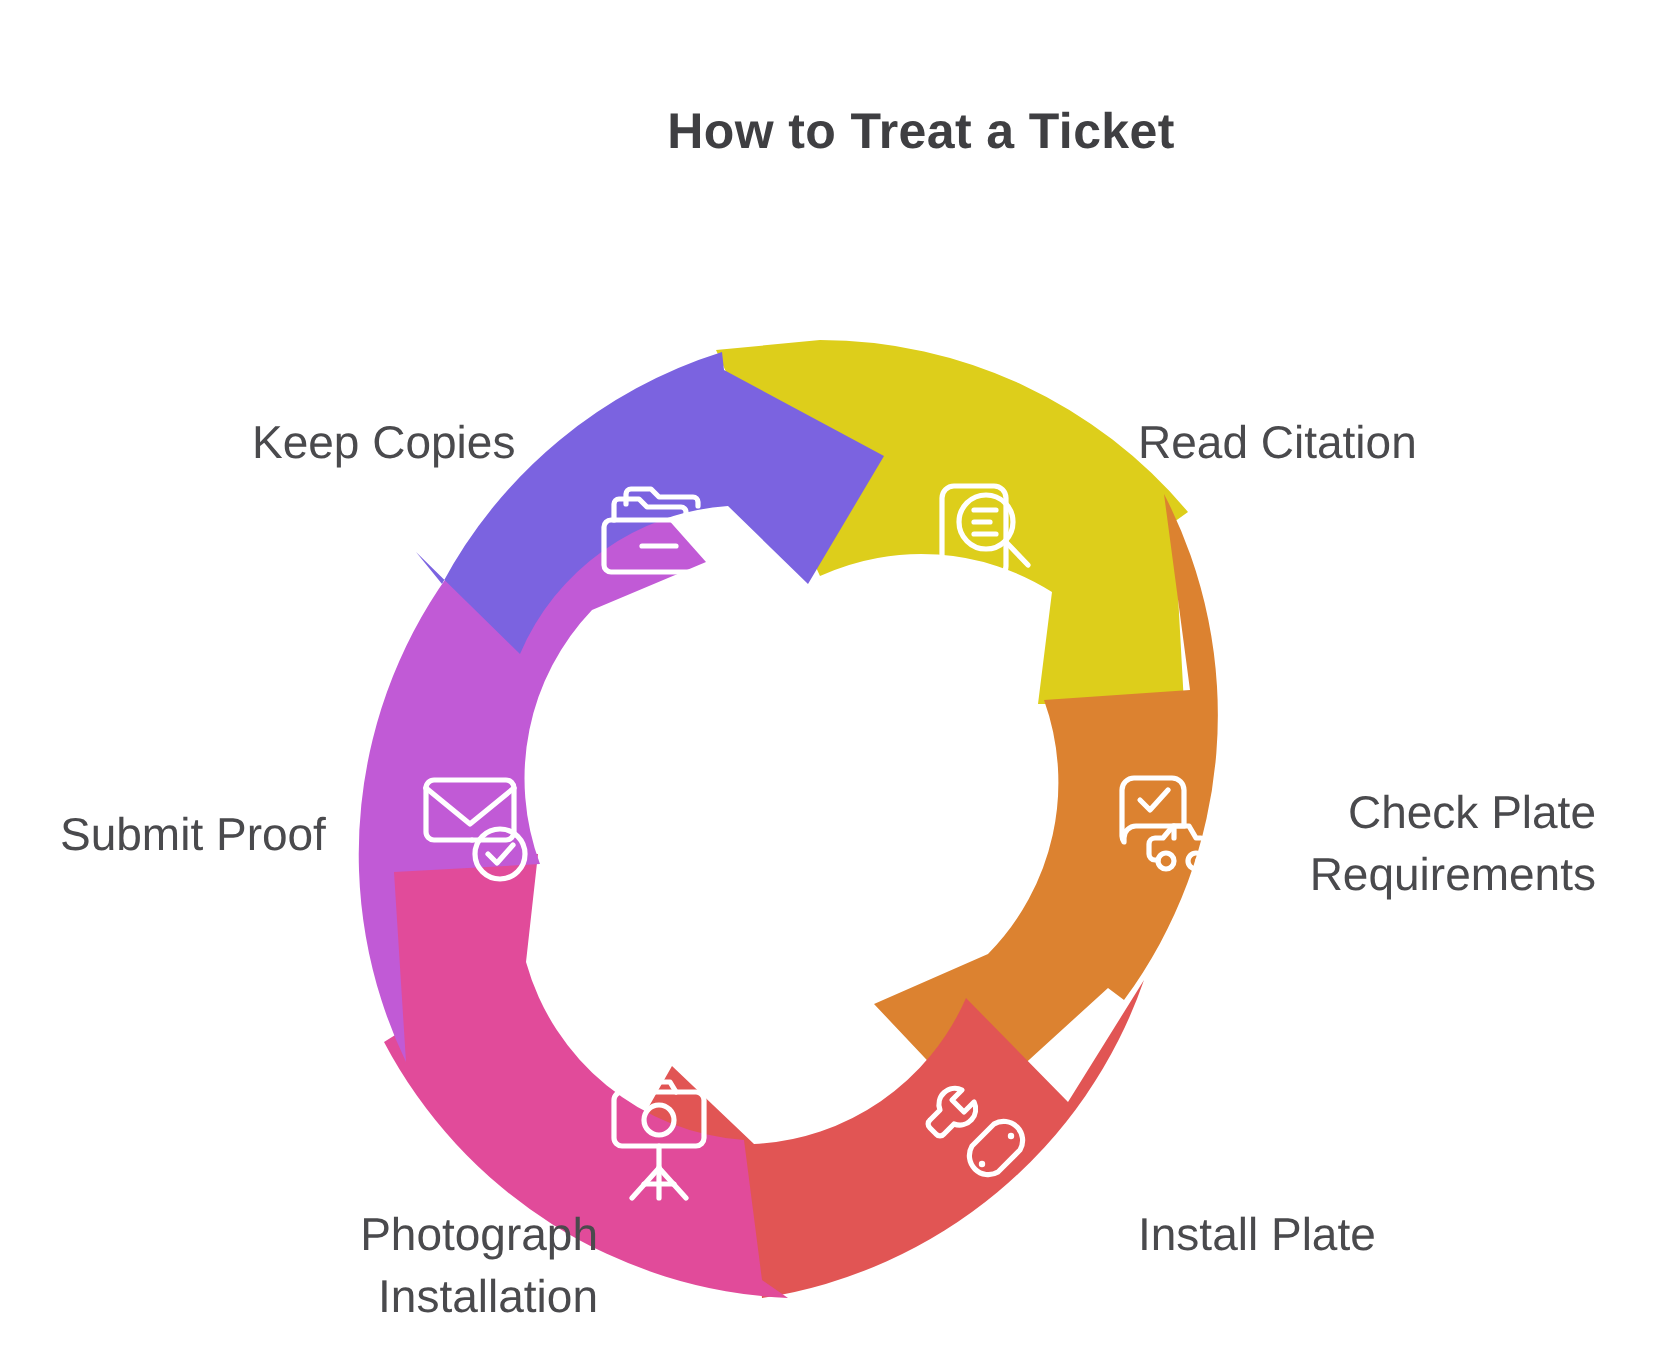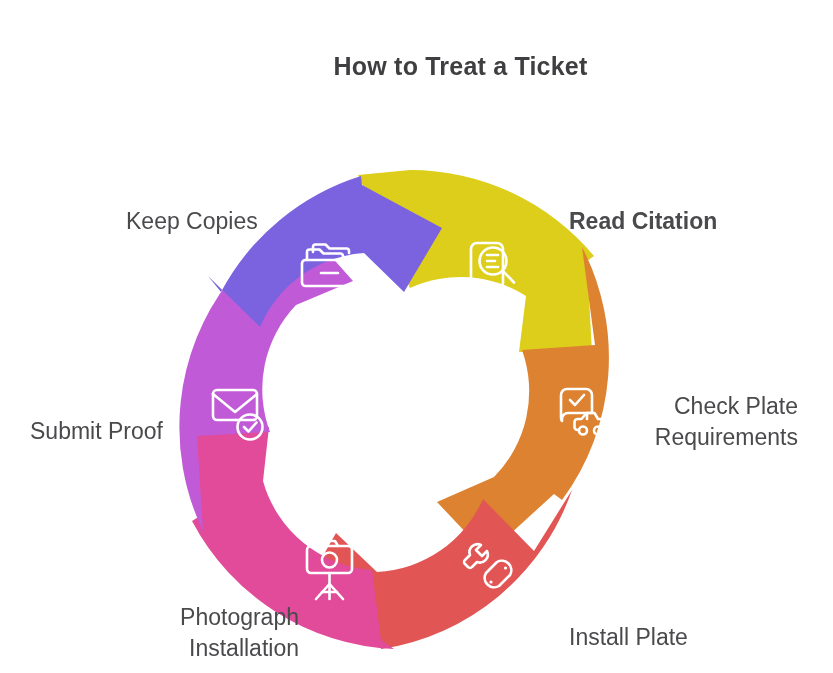--- a/index.html
+++ b/index.html
@@ -33,25 +33,25 @@
     width: 833px;
     height: 673px;
   }
   .seg-label {
     position: absolute;
     font-size: 23px;
     color: #4a4a4d;
     line-height: 1.33;
     white-space: pre-line;
   }
-  .lbl-read-citation   { left: 569px; top: 206px; text-align: center; font-weight: bold; }
+  .lbl-read-citation   { left: 569px; top: 206px; text-align: center; }
   .lbl-check-plate     { right: 35px;  top: 391px; text-align: right; }
-  .lbl-install-plate   { left: 569px; top: 622px; text-align: left; }
+  .lbl-install-plate   { left: 569px; top: 602px; text-align: left; }
   .lbl-photograph      { left: 84px;  top: 602px; width: 215px; text-align: right; }
-  .lbl-submit-proof    { left: 30px;  top: 416px; text-align: left; }
+  .lbl-submit-proof    { left: 30px;  top: 402px; text-align: left; }
   .lbl-keep-copies     { left: 126px; top: 206px; text-align: left; }
 </style>
 </head>
 <body style="background: rgb(255, 255, 255);">
 
 <div id="page-title" style="color: rgb(63, 63, 66); margin-left: 44px;">How to Treat a Ticket</div>
 
 <svg id="diagram" viewBox="0 0 833 673">
   <g>
 

